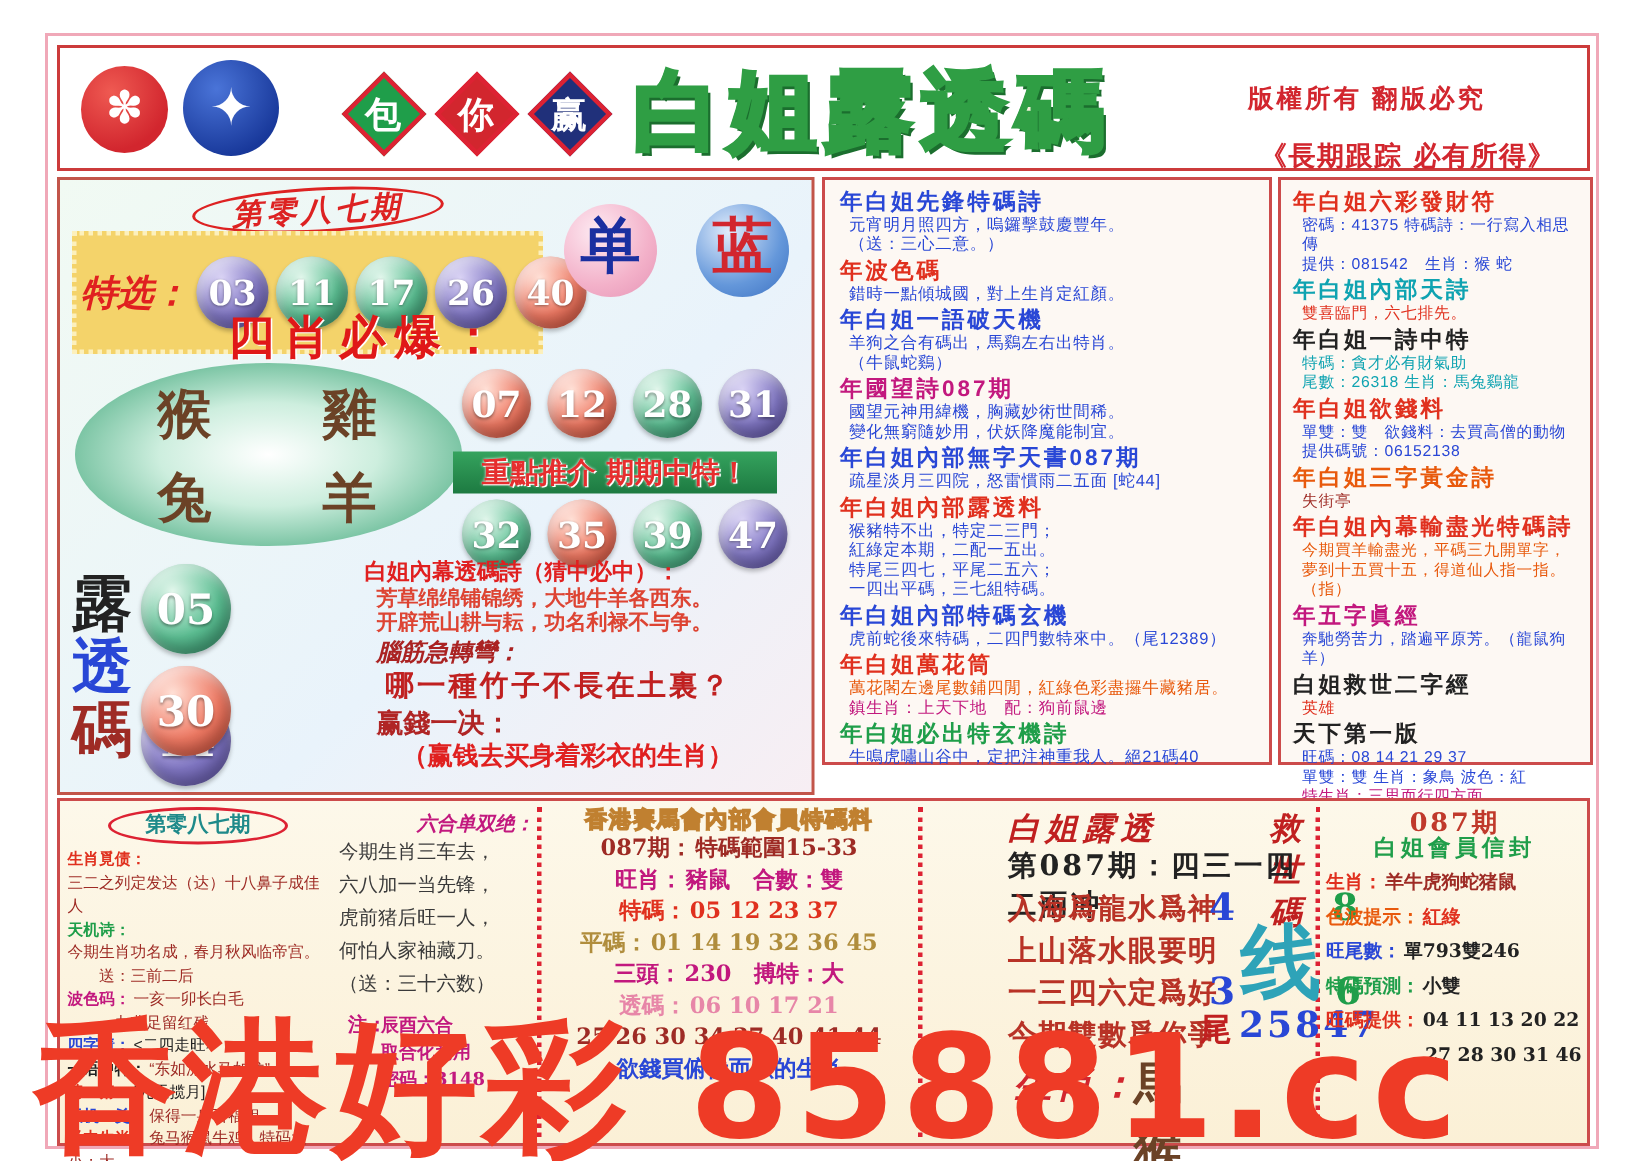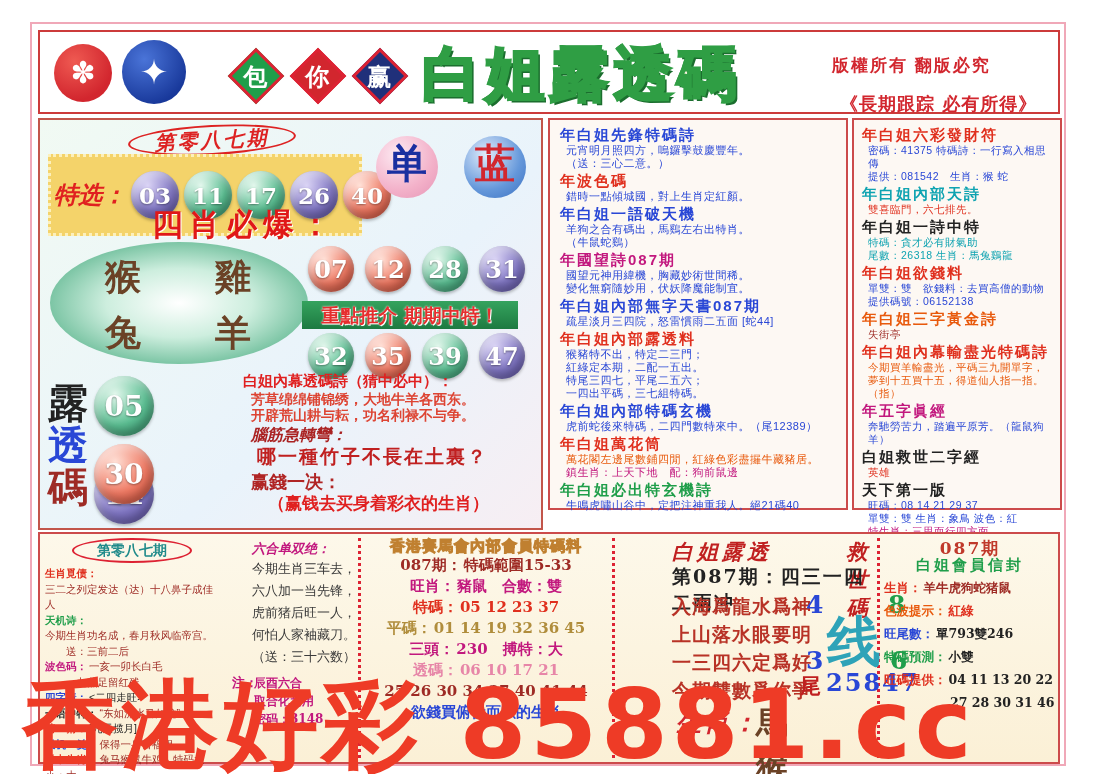--- a/index.html
+++ b/index.html
@@ -76,23 +76,23 @@
   
   #bottom{left:38px;top:532px;width:1022px;height:232px;border:2px solid #cc4b4b;
         background:linear-gradient(#fdf8ea,#fbf0d6);}
   .vsep{position:absolute;top:4px;bottom:4px;border-left:3px dotted #d23;}
   #sep1{left:318px;} #sep2{left:572px;} #sep3{left:837px;}
   #p1-oval{left:32px;top:4px;width:120px;height:25px;border:2px solid #d23;border-radius:50%;
         color:#1f8a8a;font:bold 14px "DejaVu Serif",serif;text-align:center;line-height:21px;}
   #p1-rows{left:5px;top:32px;width:176px;}
   #p1-rows .rw{font:10.5px "Liberation Sans",sans-serif;line-height:15.5px;}
   .rw .lb{font-weight:bold;margin-right:2px;}
-  #p2-h{left:186px;top:6px;width:130px;text-align:center;font:italic bold 13px "DejaVu Serif",serif;color:#c2187e;}
+  #p2-h{left:186px;top:6px;width:130px;text-align:right;font:italic bold 13px "DejaVu Serif",serif;color:#c2187e;}
   #p2-lines{left:186px;top:24px;width:130px;}
-  #p2-lines .ln{font:13px "DejaVu Serif",serif;color:#3a3a3a;text-align:right;line-height:22px;}
+  #p2-lines .ln{font:13px "DejaVu Serif",serif;color:#3a3a3a;text-align:left;line-height:22px;}
   #p2-note-label{left:192px;top:140px;font:bold 13px "DejaVu Serif",serif;color:#c2187e;}
   #p2-note{left:214px;top:140px;width:104px;}
   #p2-note .ln{font:bold 12px "DejaVu Serif",serif;color:#c2187e;line-height:18px;}
   #p3-h{left:322px;top:3px;width:248px;text-align:center;font:bold 15px "Liberation Sans",sans-serif;
         color:#fdf3e0;-webkit-text-stroke:1px #c08030;letter-spacing:1px;}
   #p3-rows{left:322px;top:21px;width:248px;text-align:center;}
   #p3-rows .rw{font:bold 15px "DejaVu Serif",serif;line-height:21px;}
   #p4{left:578px;top:0;width:256px;height:230px;}
   #p4 .abs{position:absolute;margin-left:46px;}
   #p4-h1{left:8px;top:4px;font:italic bold 21px "DejaVu Serif",serif;color:#c02020;letter-spacing:4px;}

